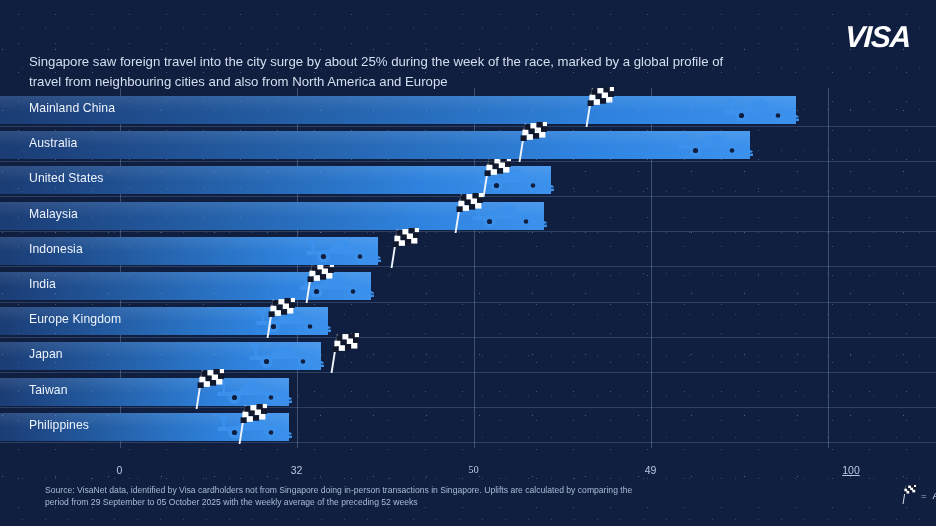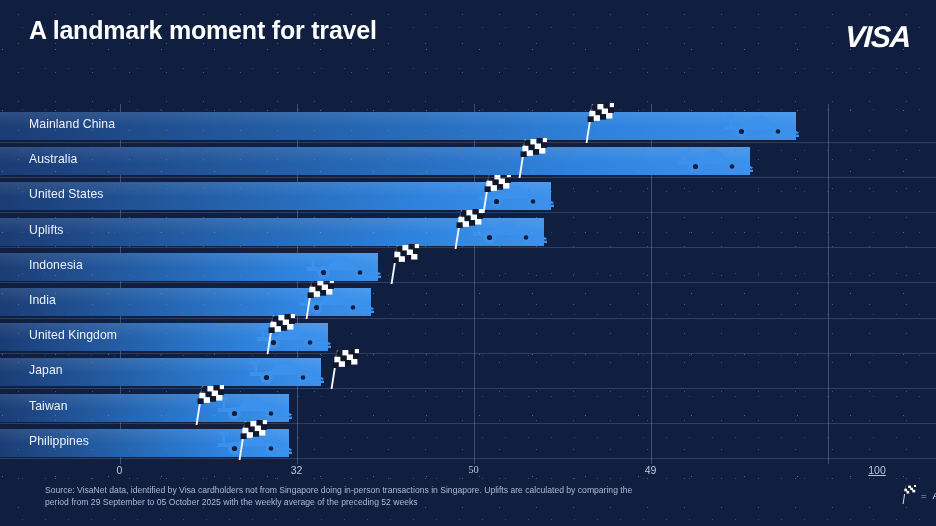--- a/index.html
+++ b/index.html
@@ -34,21 +34,21 @@
   }
   #visa-logo {
     position:absolute; right:26px; top:20px;
     font-size:30px; font-weight:bold; font-style:italic;
     letter-spacing:-1.2px; color:#ffffff;
     font-family:"Liberation Sans", sans-serif;
     transform:skewX(-3deg);
   }
 
   
-  #plot { position:absolute; left:0; top:104px; width:936px; height:360px; z-index:5; }
+  #plot { position:absolute; left:0; top:88px; width:936px; height:360px; z-index:5; }
   .gridline {
     position:absolute; top:0; bottom:0; width:1px;
     background:rgba(165,190,225,.30);
   }
   .row {
     position:absolute; left:0; width:936px; height:36px;
   }
   .bar {
     position:absolute; left:0; top:4px; height:28px;
     background:linear-gradient(90deg,#1b3c74 0%, #2563ad 42%, #2f84e0 78%, #3b91ec 100%);
@@ -91,21 +91,21 @@
     position:absolute; top:0; display:flex; align-items:center; gap:5px;
     font-size:9.6px; color:#d7e2f2; white-space:nowrap;
   }
   .legend-icon { display:block; }
   .legend-eq { color:#9fb3d2; margin-right:1px; font-size:9.6px; }
 </style>
 </head>
 <body>
 
 <div id="header">
-  <div id="title">A landmark moment for travel</div>
+  <div id="subtitle">Singapore saw foreign travel into the city surge by about 25% during the week of the race, marked by a global profile of travel from neighbouring cities and also from North America and Europe</div>
   <div id="visa-logo">VISA</div>
 </div>
 
 <div id="plot">
     <div class="gridline" style="left: 119.5px;"></div>
     <div class="gridline" style="left: 296.5px;"></div>
     <div class="gridline" style="left: 473.5px;"></div>
     <div class="gridline" style="left: 650.5px;"></div>
     <div class="gridline" style="left: 827.5px;"></div>
     <div class="row" style="top: 4px;">
@@ -219,21 +219,21 @@
           <rect x="7.57" y="13.40" width="6.2" height="5.6" fill="#11182c"></rect>
           <rect x="13.77" y="12.25" width="6.2" height="5.6" fill="#ffffff"></rect>
           <rect x="19.97" y="11.10" width="6.2" height="5.6" fill="#11182c"></rect>
           <rect x="26.17" y="9.95" width="6.2" height="5.6" fill="#ffffff"></rect>
         </svg></div>
     </div>
     <div class="row" style="top: 109.6px;">
       <div class="bar" style="width: 544.3px;"></div>
       <div class="bar-sheen" style="width: 544.3px;"></div>
       <div class="row-sep" style="top: 33.7px;"></div>
-      <div class="cat-label">Uplifts</div>
+      <div class="cat-label">Malaysia</div>
       <div class="car" style="left: 470.3px;"><svg viewBox="0 0 78 34" width="78" height="34">
           <g fill="#3b91ec">
             <path d="M4 6h9v3H4z"></path>
             <path d="M7.5 9h2.5v8H7.5z"></path>
             <path d="M2.5 17h12v4h-12z"></path>
             <path d="M14 17c4-1 7-1 10-1l4-5c2-2.5 5.5-4 9.5-4 5 0 8 1.8 9.5 4.3l2.5 4.4 11 .8c2.5.2 4 1 4.5 2.2l.6 1.5H14z"></path>
             <path d="M30 9c2-1.6 5-2.4 8-2.4 3.2 0 5.8.9 7.4 2.4z"></path>
             <path d="M62 21l11 .4 4 1.8-1.2 1.6-13.8-.6z"></path>
             <path d="M62 25.6h15v2.4H62z"></path>
             <circle cx="19.5" cy="22.5" r="6.3"></circle>
@@ -333,21 +333,21 @@
           <rect x="7.57" y="13.40" width="6.2" height="5.6" fill="#11182c"></rect>
           <rect x="13.77" y="12.25" width="6.2" height="5.6" fill="#ffffff"></rect>
           <rect x="19.97" y="11.10" width="6.2" height="5.6" fill="#11182c"></rect>
           <rect x="26.17" y="9.95" width="6.2" height="5.6" fill="#ffffff"></rect>
         </svg></div>
     </div>
     <div class="row" style="top: 215.2px;">
       <div class="bar" style="width: 328.36px;"></div>
       <div class="bar-sheen" style="width: 328.36px;"></div>
       <div class="row-sep" style="top: 33.7px;"></div>
-      <div class="cat-label">United Kingdom</div>
+      <div class="cat-label">Europe Kingdom</div>
       <div class="car" style="left: 254.36px;"><svg viewBox="0 0 78 34" width="78" height="34">
           <g fill="#3b91ec">
             <path d="M4 6h9v3H4z"></path>
             <path d="M7.5 9h2.5v8H7.5z"></path>
             <path d="M2.5 17h12v4h-12z"></path>
             <path d="M14 17c4-1 7-1 10-1l4-5c2-2.5 5.5-4 9.5-4 5 0 8 1.8 9.5 4.3l2.5 4.4 11 .8c2.5.2 4 1 4.5 2.2l.6 1.5H14z"></path>
             <path d="M30 9c2-1.6 5-2.4 8-2.4 3.2 0 5.8.9 7.4 2.4z"></path>
             <path d="M62 21l11 .4 4 1.8-1.2 1.6-13.8-.6z"></path>
             <path d="M62 25.6h15v2.4H62z"></path>
             <circle cx="19.5" cy="22.5" r="6.3"></circle>
@@ -488,21 +488,21 @@
           <rect x="26.17" y="9.95" width="6.2" height="5.6" fill="#ffffff"></rect>
         </svg></div>
     </div>
   </div>
 
 <div id="axis">
     <div class="tick-label" style="left: 119.5px;">0</div>
     <div class="tick-label" style="left: 296.5px;">32</div>
     <div class="tick-label" style="left: 473.5px; font-family: Liberation Serif, serif;">50</div>
     <div class="tick-label" style="left: 650.5px;">49</div>
-    <div class="tick-label" style="left: 877px; text-decoration: underline;">100</div>
+    <div class="tick-label" style="left: 851px; text-decoration: underline;">100</div>
   </div>
 
 <div id="footer">
   <div id="source">Source: VisaNet data, identified by Visa cardholders not from Singapore doing in-person transactions in Singapore. Uplifts are calculated by comparing the period from 29 September to 05 October 2025 with the weekly average of the preceding 52 weeks</div>
   <div id="legend">
       <div class="legend-item" style="left: 0px;">
         <span class="legend-icon"><svg viewBox="0 0 34 40" width="16" height="19">
             <path d="M6.6 39.5 L12.4 2.5" stroke="#eef3fb" stroke-width="1.9" fill="none" stroke-linecap="round"></path>
             <rect x="11.20" y="2.20" width="6.2" height="5.6" fill="#11182c"></rect>
             <rect x="17.40" y="1.05" width="6.2" height="5.6" fill="#ffffff"></rect>

